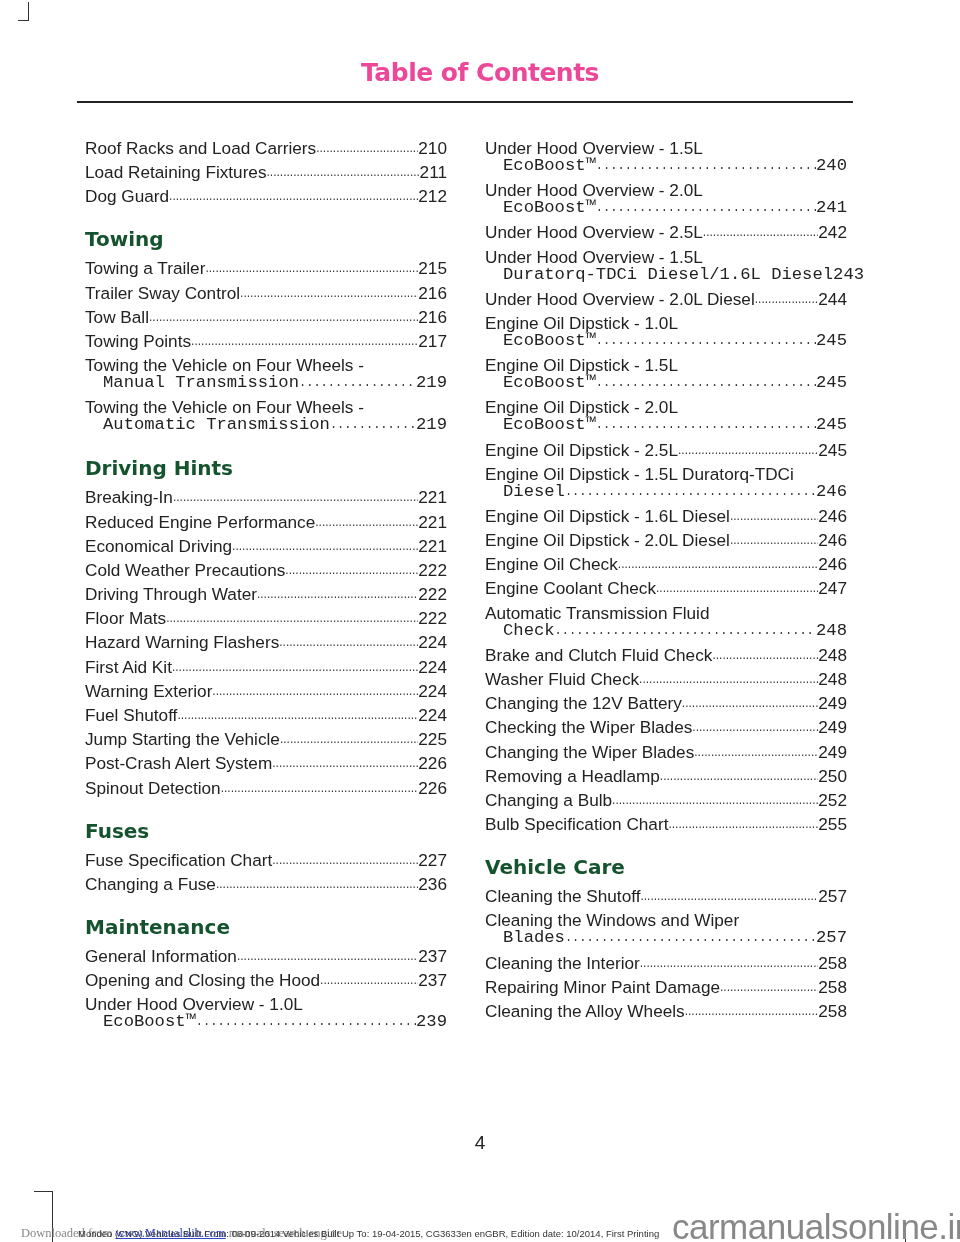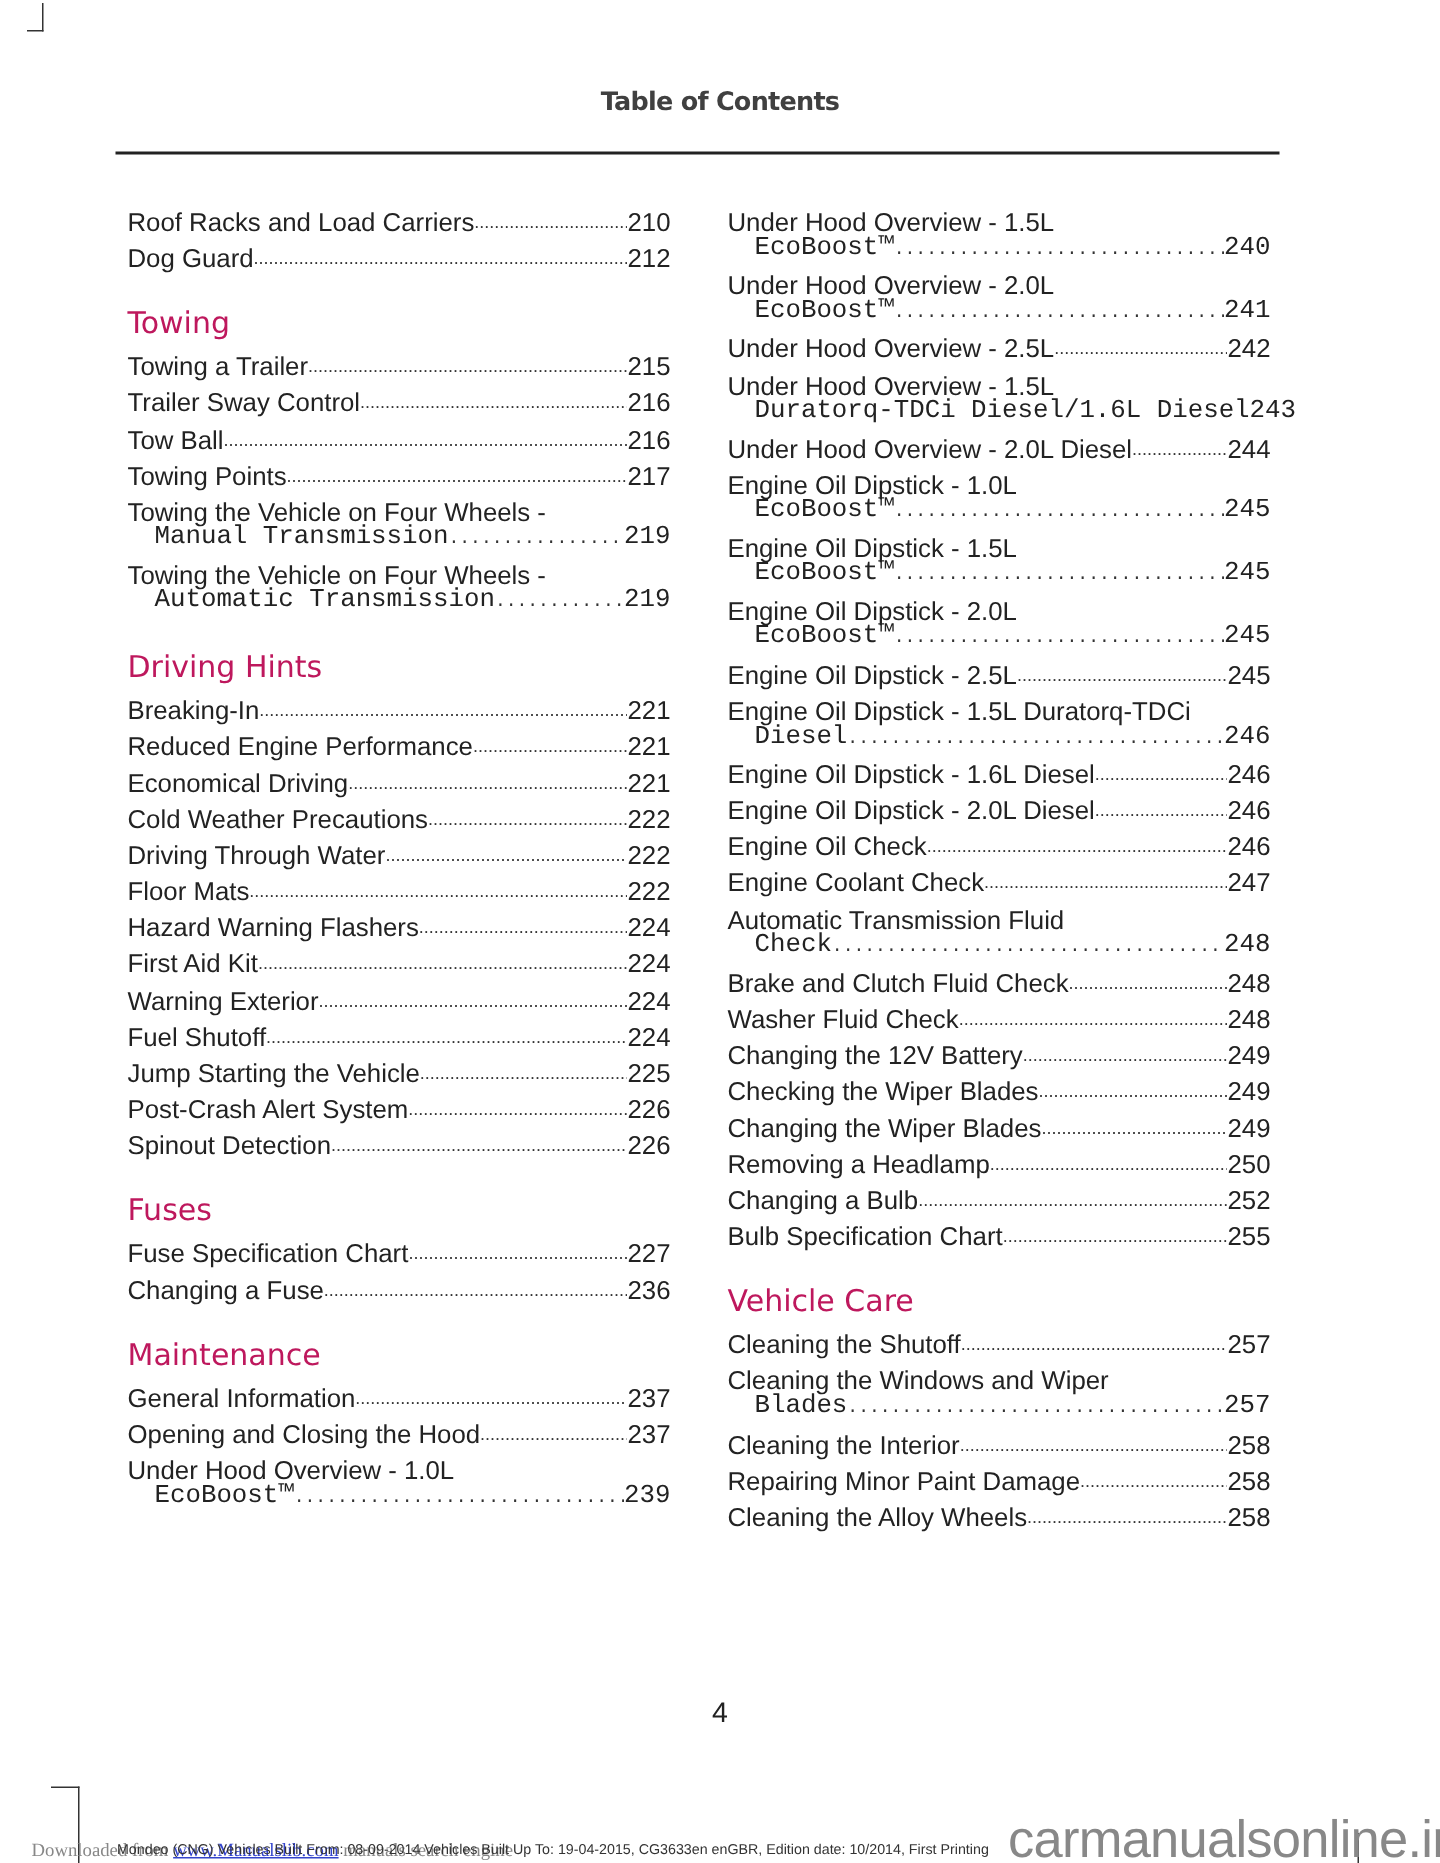--- a/index.html
+++ b/index.html
@@ -1,31 +1,31 @@
 <!DOCTYPE html>
 <html><head>
 <meta charset="utf-8">
 <style>
   html, body { margin: 0; padding: 0; background: #ffffff; }
   body { width: 960px; height: 1242px; position: relative; overflow: hidden; font-family: "Liberation Sans", sans-serif; color: #1a1a1a; }
   .crop { position: absolute; background: #333; }
-  .title { position: absolute; left: 0; right: 0; top: 58px; text-align: center; font-family: "DejaVu Sans", sans-serif; font-weight: bold; font-size: 17px; letter-spacing: -0.5px; color: #404040; }
+  .title { position: absolute; left: 0; right: 0; top: 58px; text-align: center; font-family: "DejaVu Sans", sans-serif; font-weight: bold; font-size: 25px; letter-spacing: -0.5px; color: #ec4899; }
   .rule { position: absolute; left: 77px; width: 776px; top: 101px; height: 2px; background: #222; }
   .col { position: absolute; top: 139px; width: 362px; }
   .col.left { left: 85px; }
   .col.right { left: 485px; }
   .entry { font-size: 17.2px; line-height: 18px; margin-bottom: 6.2px; color: #222; }
   .entry .line { display: flex; align-items: flex-start; }
   .entry .t { white-space: nowrap; }
   .entry .dots { flex: 1; overflow: hidden; white-space: nowrap; letter-spacing: 0px; color: #333; font-size: 12px; }
   .entry .dots::after { content: "........................................................................................................................................................................"; }
   .entry .p { white-space: nowrap; }
   .entry .l1 { white-space: nowrap; }
   .entry .indent { padding-left: 18px; font-family: Liberation Mono, monospace; }
-  .section { font-family: "DejaVu Sans", sans-serif; font-weight: normal; font-size: 20px; color: #be185d; margin-top: 22px; margin-bottom: 8px; line-height: 24px; }
+  .section { font-family: "DejaVu Sans", sans-serif; font-weight: bold; font-size: 20px; color: #14532d; margin-top: 22px; margin-bottom: 8px; line-height: 24px; }
   .pagenum { position: absolute; left: 0; right: 0; top: 1132px; text-align: center; font-size: 19px; color: #222; }
   .footer { position: absolute; left: 78px; top: 1228px; font-size: 9.5px; color: #333; white-space: nowrap; }
   .dl { position: absolute; left: 2px; top: 1226px; font-family: "Liberation Serif", serif; font-size: 12.5px; color: #888; white-space: nowrap; margin-left: 19px; }
   .dl a { color: #3344cc; text-decoration: underline; }
   .watermark { position: absolute; left: 672px; top: 1207px; font-size: 35px; color: #888; letter-spacing: -0.5px; white-space: nowrap; }
 </style>
 </head>
 <body>
 
 <div class="crop" style="left:28px;top:2px;width:1px;height:19px;"></div>
@@ -40,20 +40,27 @@
 <div class="col left" id="col-left">
     <div class="entry">
       <div class="line">
         <span class="t">Roof Racks and Load Carriers</span>
         <span class="dots"></span>
         <span class="p">210</span>
       </div>
     </div>
     <div class="entry">
       <div class="line">
+        <span class="t">Load Retaining Fixtures</span>
+        <span class="dots"></span>
+        <span class="p">211</span>
+      </div>
+    </div>
+    <div class="entry">
+      <div class="line">
         <span class="t">Dog Guard</span>
         <span class="dots"></span>
         <span class="p">212</span>
       </div>
     </div>
     <div class="section">Towing</div>
     <div class="entry">
       <div class="line">
         <span class="t">Towing a Trailer</span>
         <span class="dots"></span>

